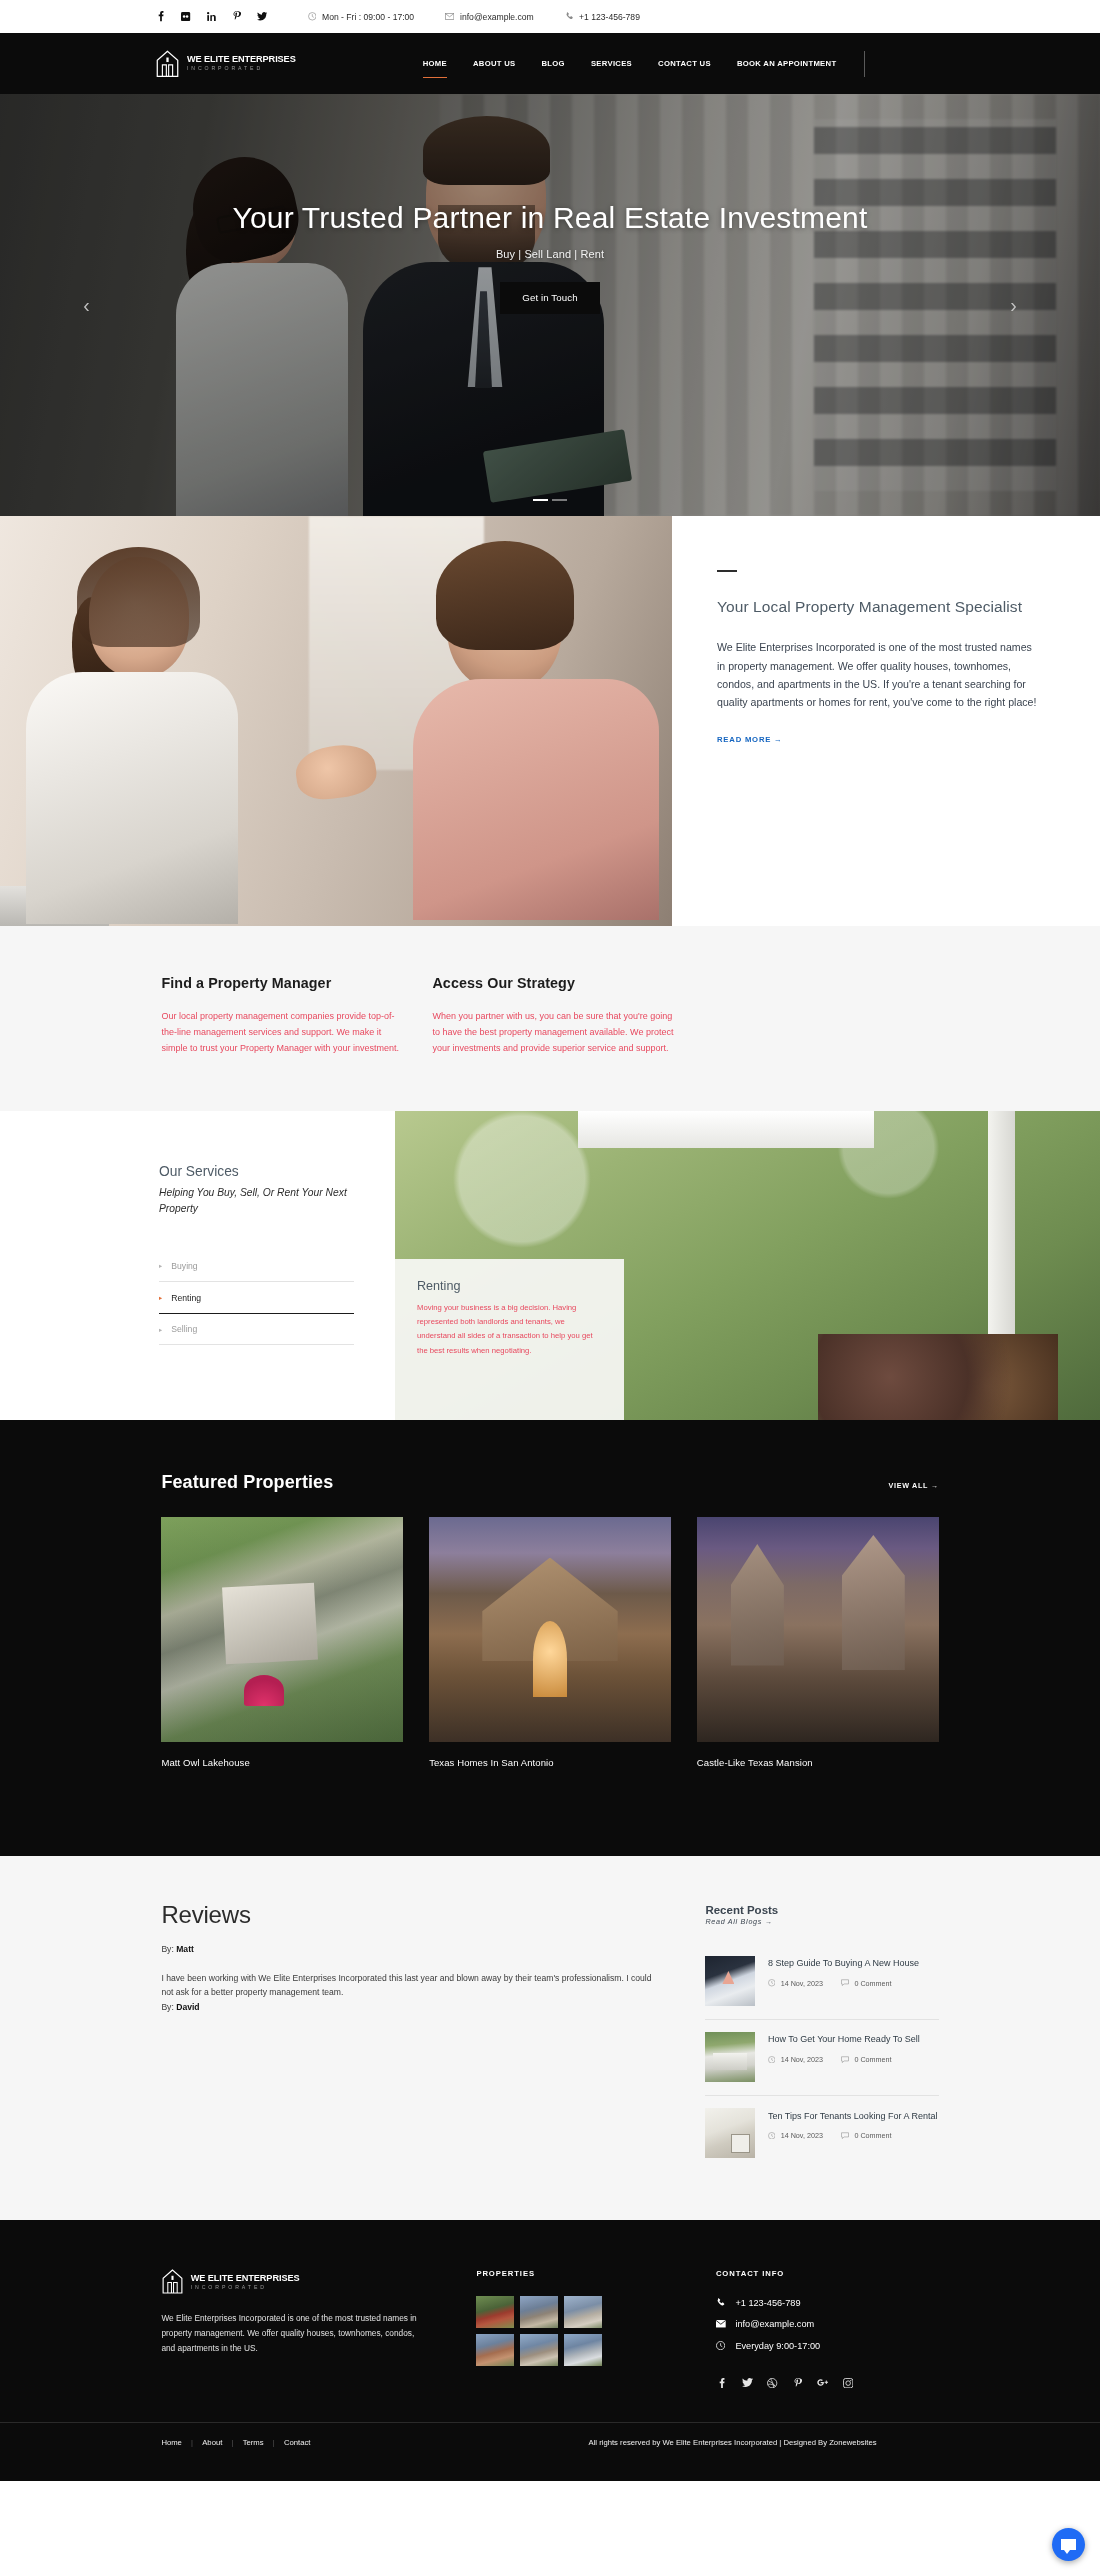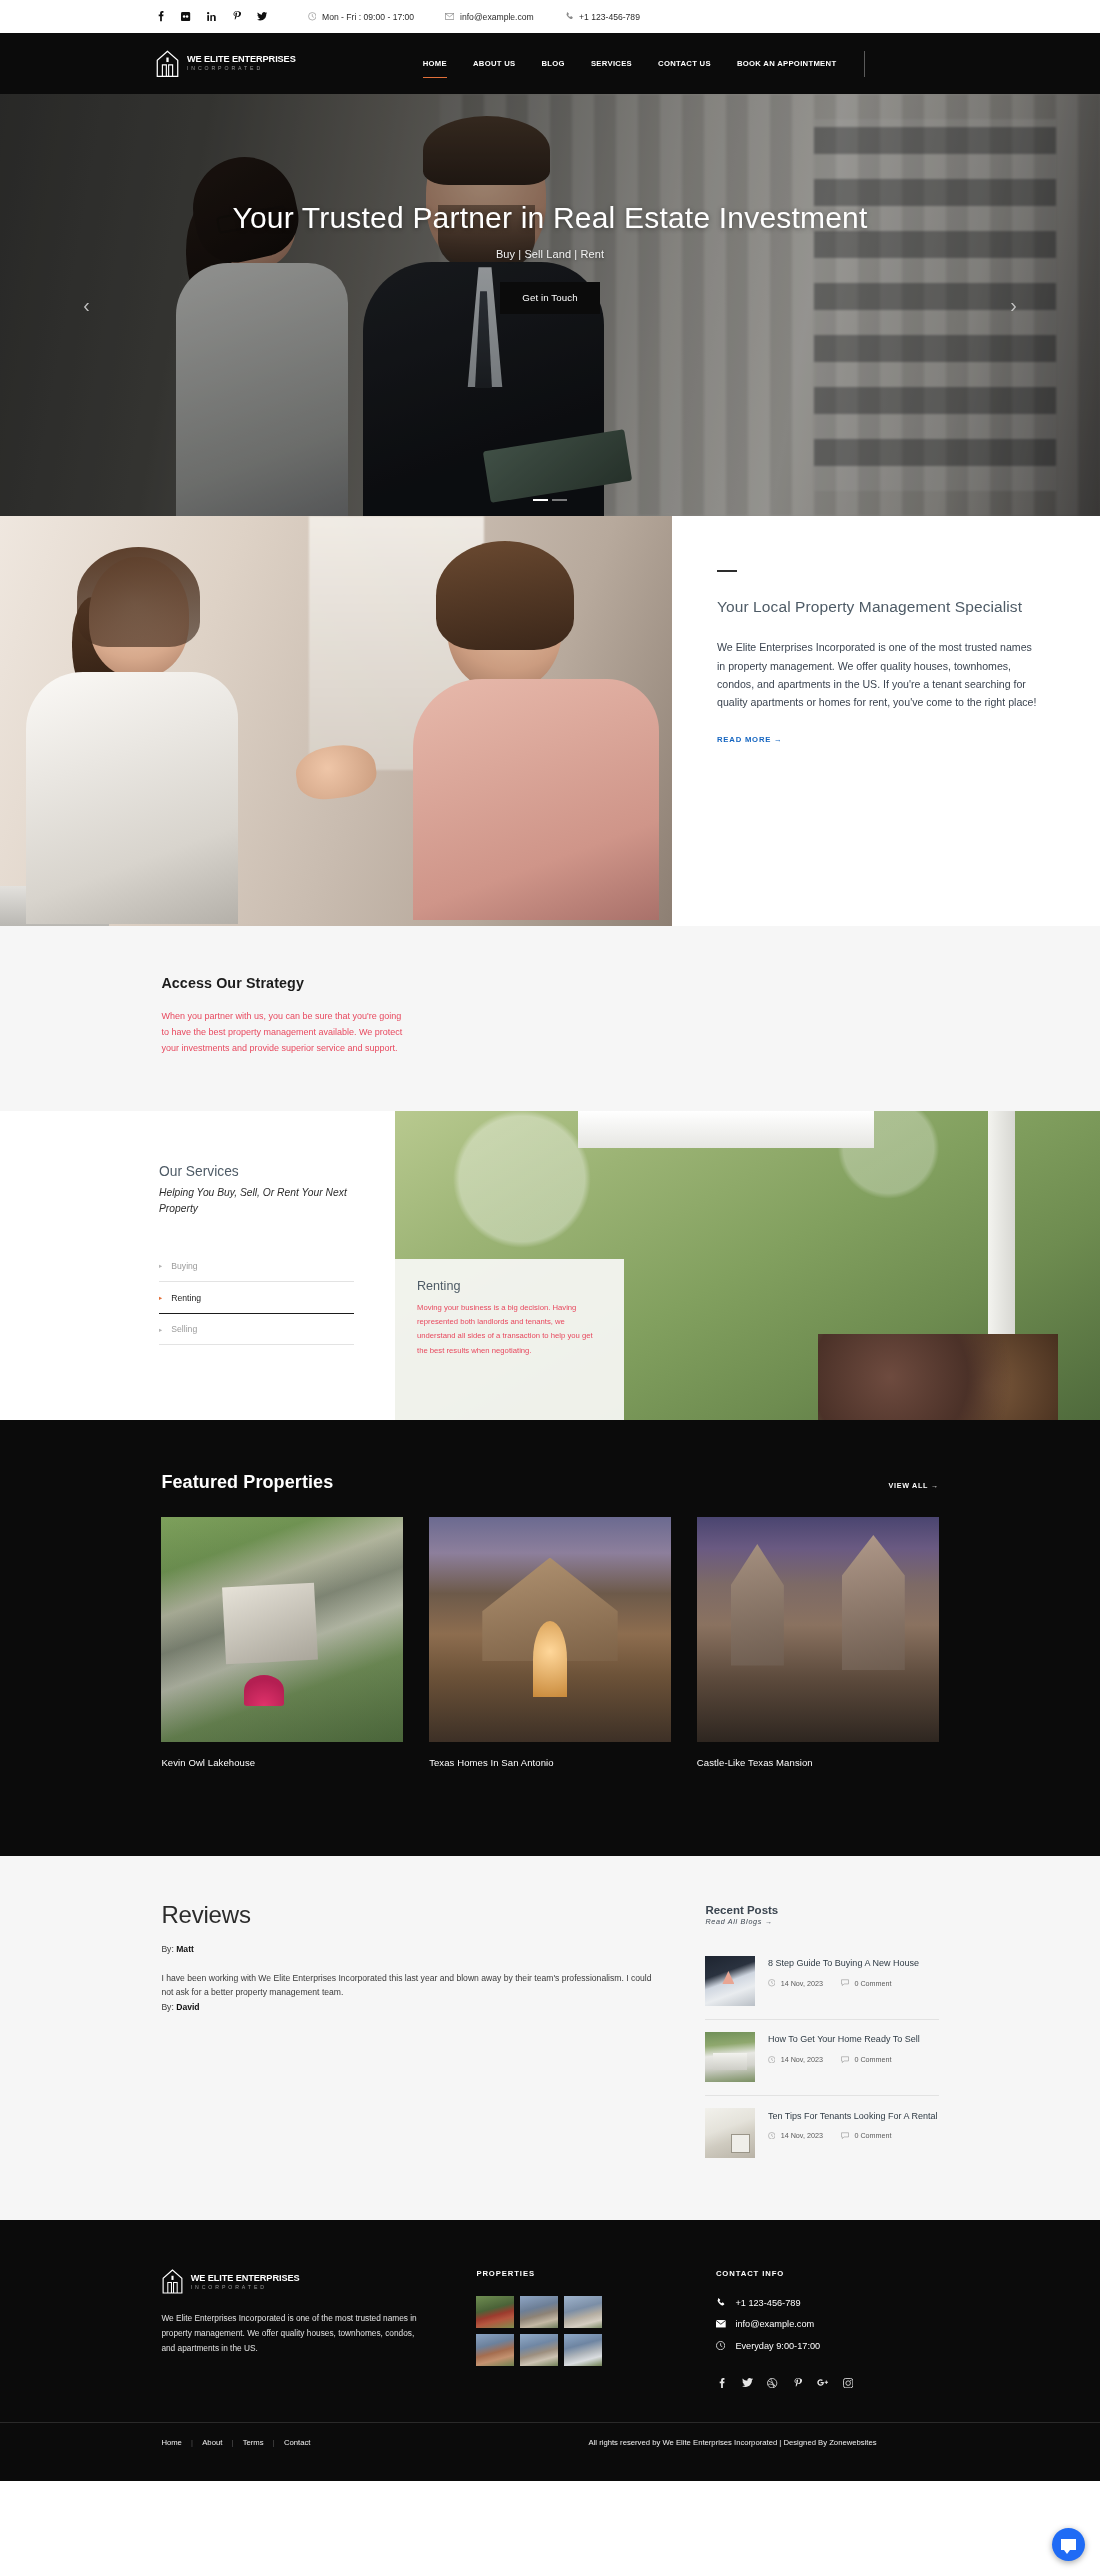--- a/index.html
+++ b/index.html
@@ -654,20 +654,24 @@
     <div class="about-dash"></div>
     <h2 class="about-h">Your Local Property Management Specialist</h2>
     <p class="about-p">We Elite Enterprises Incorporated is one of the most trusted names in property management. We offer quality houses, townhomes, condos, and apartments in the US. If you're a tenant searching for quality apartments or homes for rent, you've come to the right place!</p>
     <a class="about-more">READ MORE →</a>
   </div>
 </section>
 
 <section class="feat">
   <div class="feat-wrap">
     <div>
+      <h3 class="feat-h">Find a Property Manager</h3>
+      <p class="feat-p">Our local property management companies provide top-of-the-line management services and support. We make it simple to trust your Property Manager with your investment.</p>
+    </div>
+    <div>
       <h3 class="feat-h">Access Our Strategy</h3>
       <p class="feat-p">When you partner with us, you can be sure that you're going to have the best property management available. We protect your investments and provide superior service and support.</p>
     </div>
   </div>
 </section>
 
 <section class="serv">
   <div class="serv-left">
     <h2 class="serv-h">Our Services</h2>
     <div class="serv-sub">Helping You Buy, Sell, Or Rent Your Next Property</div>
@@ -699,21 +703,21 @@
 </section>
 
 <section class="fp">
   <div class="fp-head">
     <h2 class="fp-title">Featured Properties</h2>
     <a class="fp-viewall">VIEW ALL →</a>
   </div>
   <div class="fp-grid">
     <a class="fp-card">
       <div class="fp-img pic1"></div>
-      <div class="fp-name">Kevin Owl Lakehouse</div>
+      <div class="fp-name">Matt Owl Lakehouse</div>
     </a>
     <a class="fp-card">
       <div class="fp-img pic2"></div>
       <div class="fp-name">Texas Homes In San Antonio</div>
     </a>
     <a class="fp-card">
       <div class="fp-img pic3"></div>
       <div class="fp-name">Castle-Like Texas Mansion</div>
     </a>
   </div>

